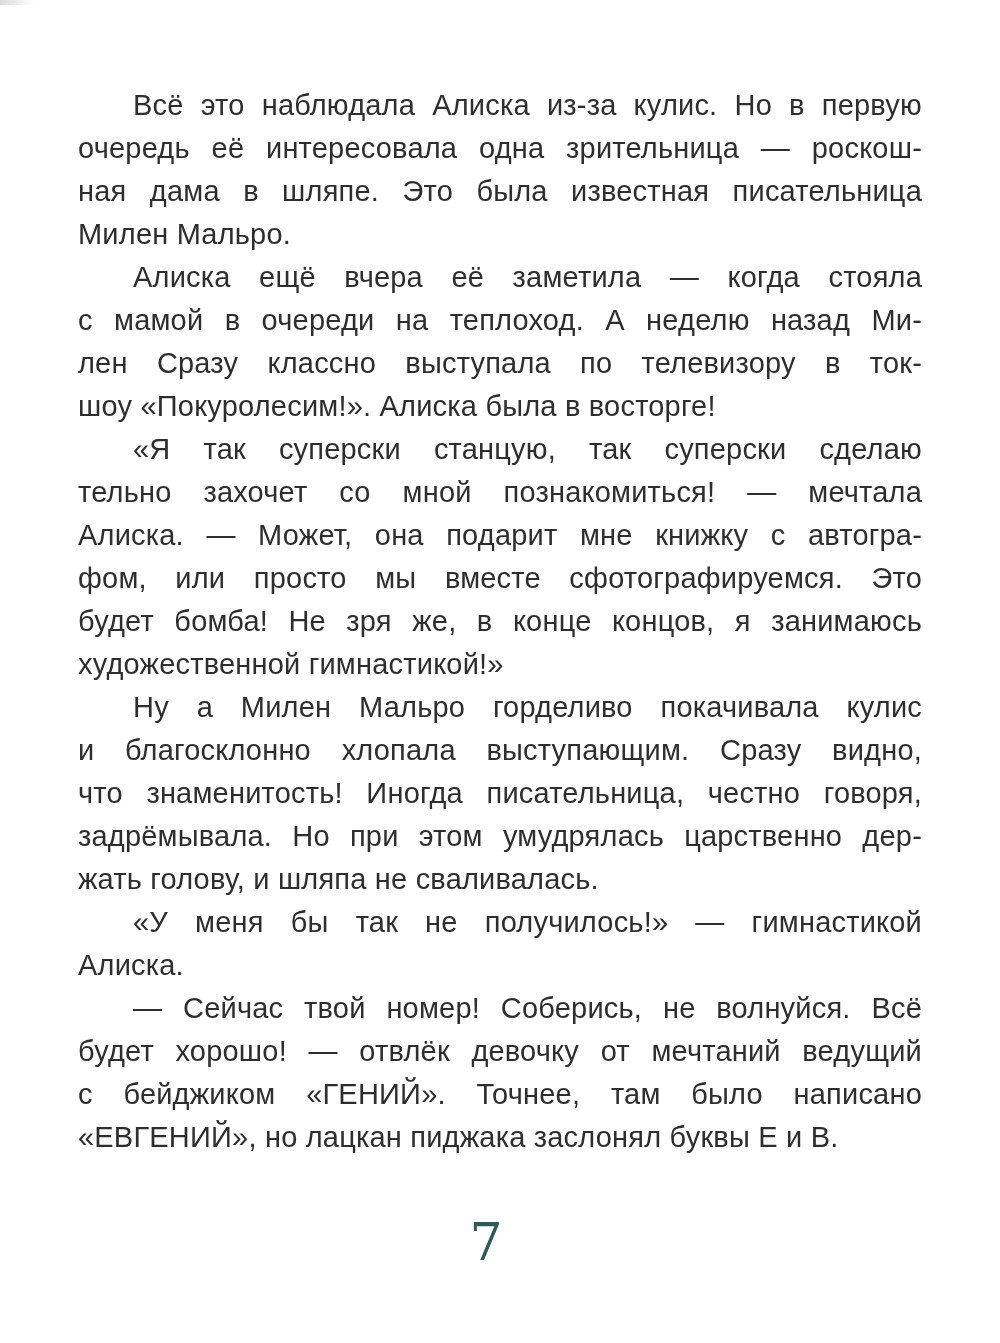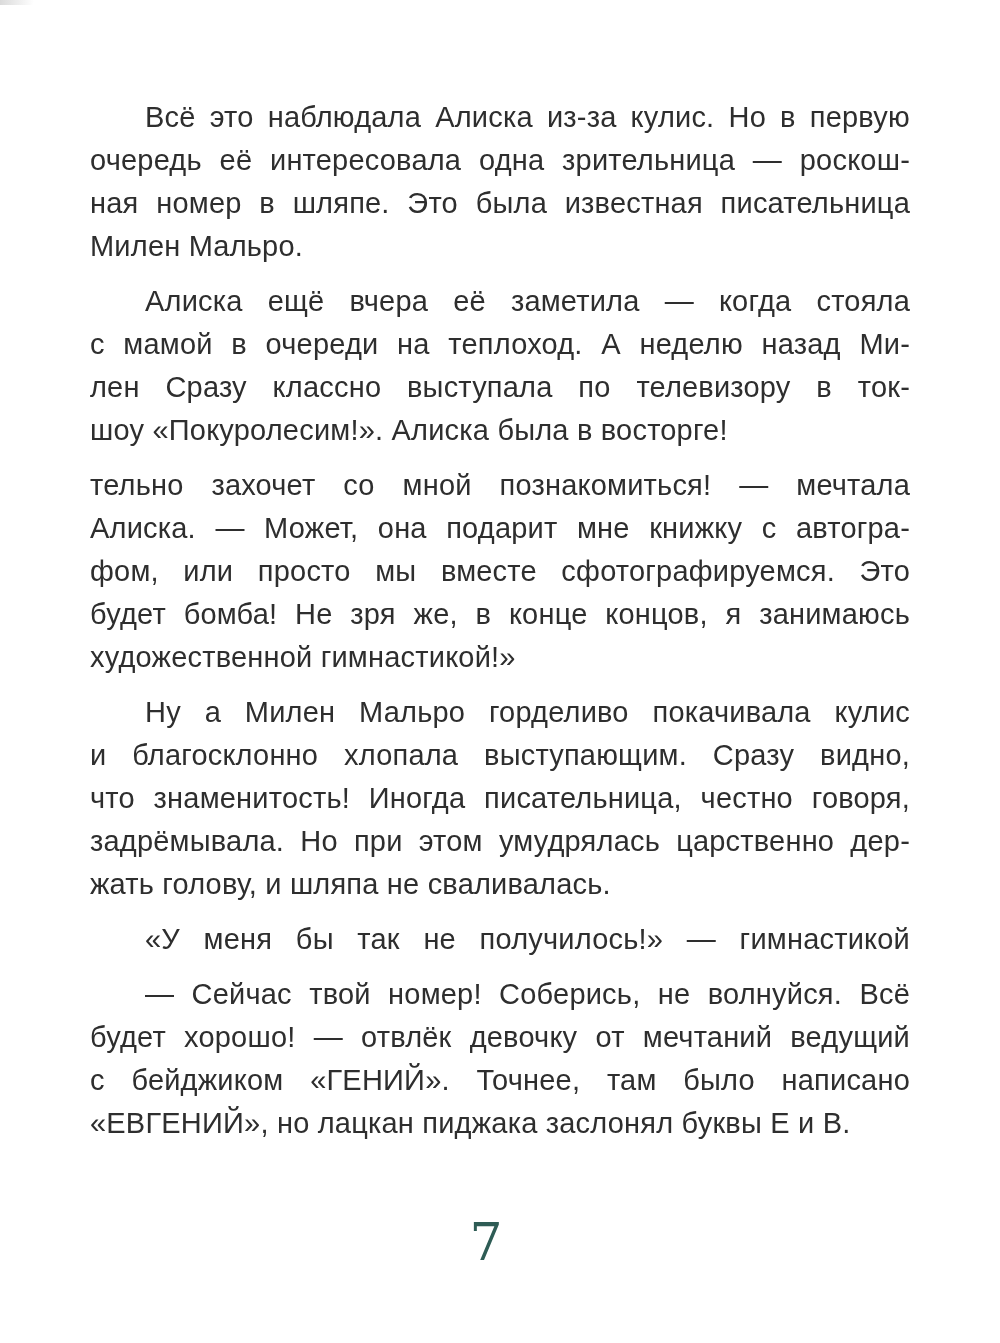--- a/index.html
+++ b/index.html
@@ -29,21 +29,21 @@
     position: absolute;
     left: 78px;
     top: 84px;
     width: 844px;
     color: var(--text-color, #2e2e2e);
     font-size: 29px;
     line-height: 43px;
     letter-spacing: 0.2px;
   }
   .paragraph {
-    margin: 12px;
+    margin: 0;
   }
   .line {
     height: 43px;
     overflow: hidden;
     white-space: nowrap;
   }
   .line.justified {
     white-space: normal;
     text-align: justify;
     text-align-last: justify;
@@ -69,45 +69,47 @@
 </style>
 </head>
 <body>
 
 <div class="book-page">
   <div class="scan-artifact"></div>
   <div class="text-block">
       <div class="paragraph">
         <div class="line justified first">Всё это наблюдала Алиска из-за кулис. Но в первую</div>
         <div class="line justified">очередь её интересовала одна зрительница — роскош-</div>
-        <div class="line justified">ная номер в шляпе. Это была известная писательница</div>
+        <div class="line justified">ная дама в шляпе. Это была известная писательница</div>
         <div class="line last">Милен Мальро.</div>
       </div>
       <div class="paragraph">
         <div class="line justified first">Алиска ещё вчера её заметила — когда стояла</div>
         <div class="line justified">с мамой в очереди на теплоход. А неделю назад Ми-</div>
         <div class="line justified">лен Сразу классно выступала по телевизору в ток-</div>
         <div class="line last">шоу «Покуролесим!». Алиска была в восторге!</div>
       </div>
       <div class="paragraph">
+        <div class="line justified first">«Я так суперски станцую, так суперски сделаю</div>
         <div class="line justified">тельно захочет со мной познакомиться! — мечтала</div>
         <div class="line justified">Алиска. — Может, она подарит мне книжку с автогра-</div>
         <div class="line justified">фом, или просто мы вместе сфотографируемся. Это</div>
         <div class="line justified">будет бомба! Не зря же, в конце концов, я занимаюсь</div>
         <div class="line last">художественной гимнастикой!»</div>
       </div>
       <div class="paragraph">
         <div class="line justified first">Ну а Милен Мальро горделиво покачивала кулис</div>
         <div class="line justified">и благосклонно хлопала выступающим. Сразу видно,</div>
         <div class="line justified">что знаменитость! Иногда писательница, честно говоря,</div>
         <div class="line justified">задрёмывала. Но при этом умудрялась царственно дер-</div>
         <div class="line last">жать голову, и шляпа не сваливалась.</div>
       </div>
       <div class="paragraph">
         <div class="line justified first">«У меня бы так не получилось!» — гимнастикой</div>
+        <div class="line last">Алиска.</div>
       </div>
       <div class="paragraph">
         <div class="line justified first">— Сейчас твой номер! Соберись, не волнуйся. Всё</div>
         <div class="line justified">будет хорошо! — отвлёк девочку от мечтаний ведущий</div>
         <div class="line justified">с бейджиком «ГЕНИЙ». Точнее, там было написано</div>
         <div class="line last">«ЕВГЕНИЙ», но лацкан пиджака заслонял буквы Е и В.</div>
       </div>
     </div>
   <div class="page-number">7</div>
 </div>

